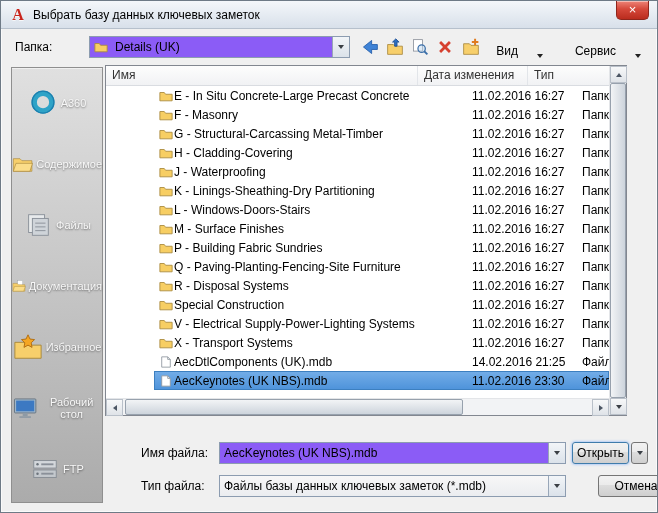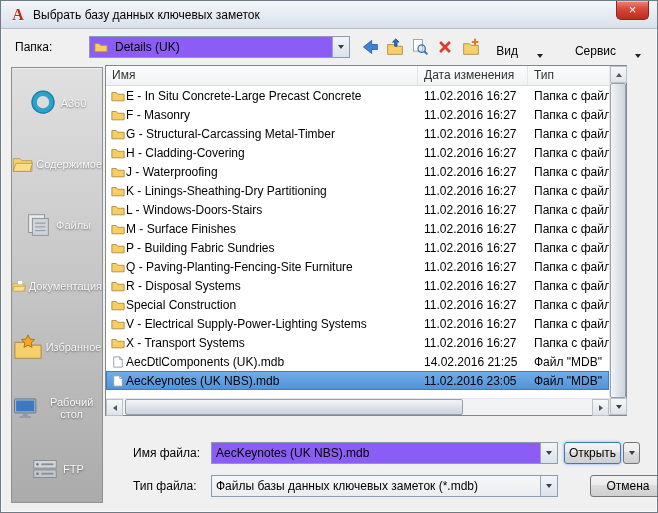--- a/index.html
+++ b/index.html
@@ -106,21 +106,21 @@
   .list-main { flex:1; min-width:0; display:flex; flex-direction:column; }
   .list-header {
     height:20px; flex:0 0 20px; display:flex;
     background:linear-gradient(to bottom,#fdfdfd,#f1f2f4);
     border-bottom:1px solid #d9dce1;
   }
   .col { border-right:1px solid #e2e5e9; padding:0 6px; line-height:19px; color:#333; white-space:nowrap; overflow:hidden; }
   .c-name { width:312px; }
   .c-date { width:110px; }
   .c-type { flex:1; border-right:none; }
-  .rows { flex:1; overflow:hidden; }
+  .rows { flex:1; overflow:hidden;padding-left:48px; }
   .row { height:19px; display:flex; align-items:center; white-space:nowrap; }
   .row .ricon { flex:0 0 20px; padding-left:5px; display:flex; align-items:center; }
   .row .ricon svg { width:14px; height:12px; }
   .row .rname { width:292px; overflow:hidden; }
   .row .rdate { width:110px; padding-left:6px; overflow:hidden; }
   .row .rtype { flex:1; min-width:0; padding-left:6px; overflow:hidden; }
   .row.selected {
     background:linear-gradient(to bottom,#74aee8,#4d92da);
     box-shadow: inset 0 0 0 1px #3c7fc0;
   }
@@ -140,21 +140,21 @@
     border:1px solid #97a1ad; border-radius:2px;
   }
   .vscroll { width:17px; flex:0 0 17px; display:flex; flex-direction:column; background:#f2f3f5; border-left:1px solid #e3e5e8; }
   .vs-thumb {
     flex:1; margin:0;
     background:linear-gradient(to right,#f2f4f6,#cdd4dc);
     border:1px solid #97a1ad; border-radius:2px;
   }
 
   
-  .footer-row { position:absolute; left:132px; height:22px; display:flex; align-items:center; }
+  .footer-row { position:absolute; left:140px; height:22px; display:flex; align-items:center; }
   .frow1 { top:441px; }
   .frow2 { top:474px; }
   .f-label { width:78px; }
   .f-combo { width:347px; }
   .type-combo .val { background:transparent; }
   .type-combo { background:linear-gradient(to bottom,#f7f7f7,#ebedf0); }
   .btn {
     height:22px; margin-left:6px;
     border:1px solid #757575; border-radius:3px;
     background:linear-gradient(to bottom,#f2f2f2,#ebebeb 45%,#dddddd 46%,#cfcfcf);
@@ -455,21 +455,21 @@
             <span class="rtype">Файл "MDB"</span>
         </div>
         <div class="row selected">
           <span class="ricon">
               <svg viewBox="0 0 12 14">
                 <path d="M1 1h7l3 3v9H1z" fill="#fff" stroke="#8f979f"></path>
                 <path d="M8 1v3h3" fill="none" stroke="#8f979f"></path>
               </svg>
             </span>
           <span class="rname">AecKeynotes (UK NBS).mdb</span>
-            <span class="rdate">11.02.2016 23:05</span>
+            <span class="rdate">11.02.2016 23:30</span>
             <span class="rtype">Файл "MDB"</span>
         </div>
 
       </div>
       <div class="hscroll">
         <div class="hs-btn">
             <div class="tri-left"></div>
           </div>
         <div class="hs-track">
             <div class="hs-thumb"></div>

